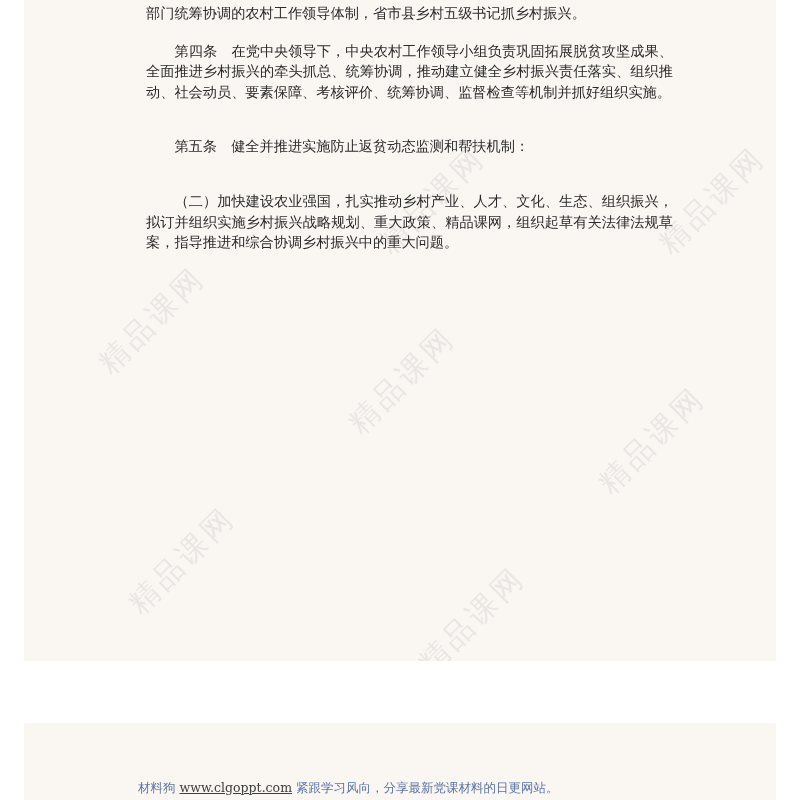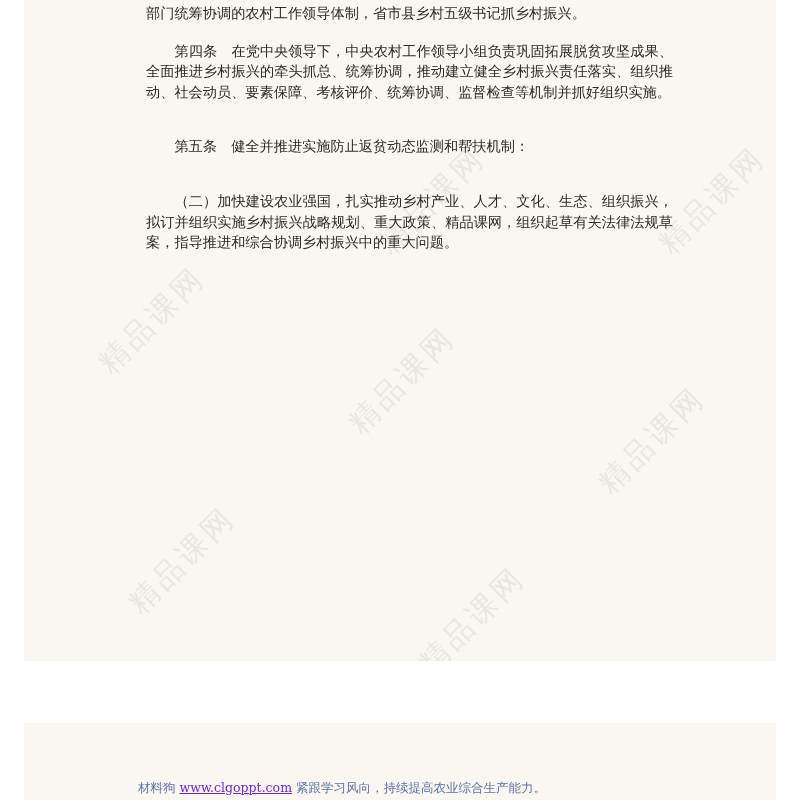--- a/index.html
+++ b/index.html
@@ -26,21 +26,21 @@
   .watermark {
     position: absolute; color: rgba(150,150,150,0.16);
     font-size: 30px; font-family: "DejaVu Sans", sans-serif;
     transform: rotate(-45deg); white-space: nowrap; pointer-events: none;
     letter-spacing: 4px;
   }
   .footer {
     position: absolute; left: 114px; top: 57px;
     font-size: 12.5px; color: #5d74a8; white-space: nowrap;
   }
-  .footer a { color: #6d28d9; text-decoration: underline; margin-top: 20px; }
+  .footer a { color: #404040; text-decoration: underline; margin-top: 20px; }
 </style>
 </head>
 <body>
 
 <div class="page page-1">
   <div class="watermark" style="left:340px;top:180px;">精品课网</div>
   <div class="watermark" style="left:60px;top:300px;">精品课网</div>
   <div class="watermark" style="left:310px;top:360px;">精品课网</div>
   <div class="watermark" style="left:560px;top:420px;">精品课网</div>
   <div class="watermark" style="left:90px;top:540px;">精品课网</div>
@@ -59,15 +59,15 @@
     <p class="p indent">（二）加快建设农业强国，扎实推动乡村产业、人才、文化、生态、组织振兴，拟订并组织实施乡村振兴战略规划、重大政策、精品课网，组织起草有关法律法规草案，指导推进和综合协调乡村振兴中的重大问题。</p>
     <div class="gap"></div>
     <div class="gap"></div>
   </div>
 </div>
 
 <div class="page page-2">
   <div class="footer">
     <span>材料狗</span>
     <a>www.clgoppt.com</a>
-    <span>紧跟学习风向，持续提高农业综合生产能力。</span>
+    <span>紧跟学习风向，分享最新党课材料的日更网站。</span>
   </div>
 </div>
 
 </body></html>

